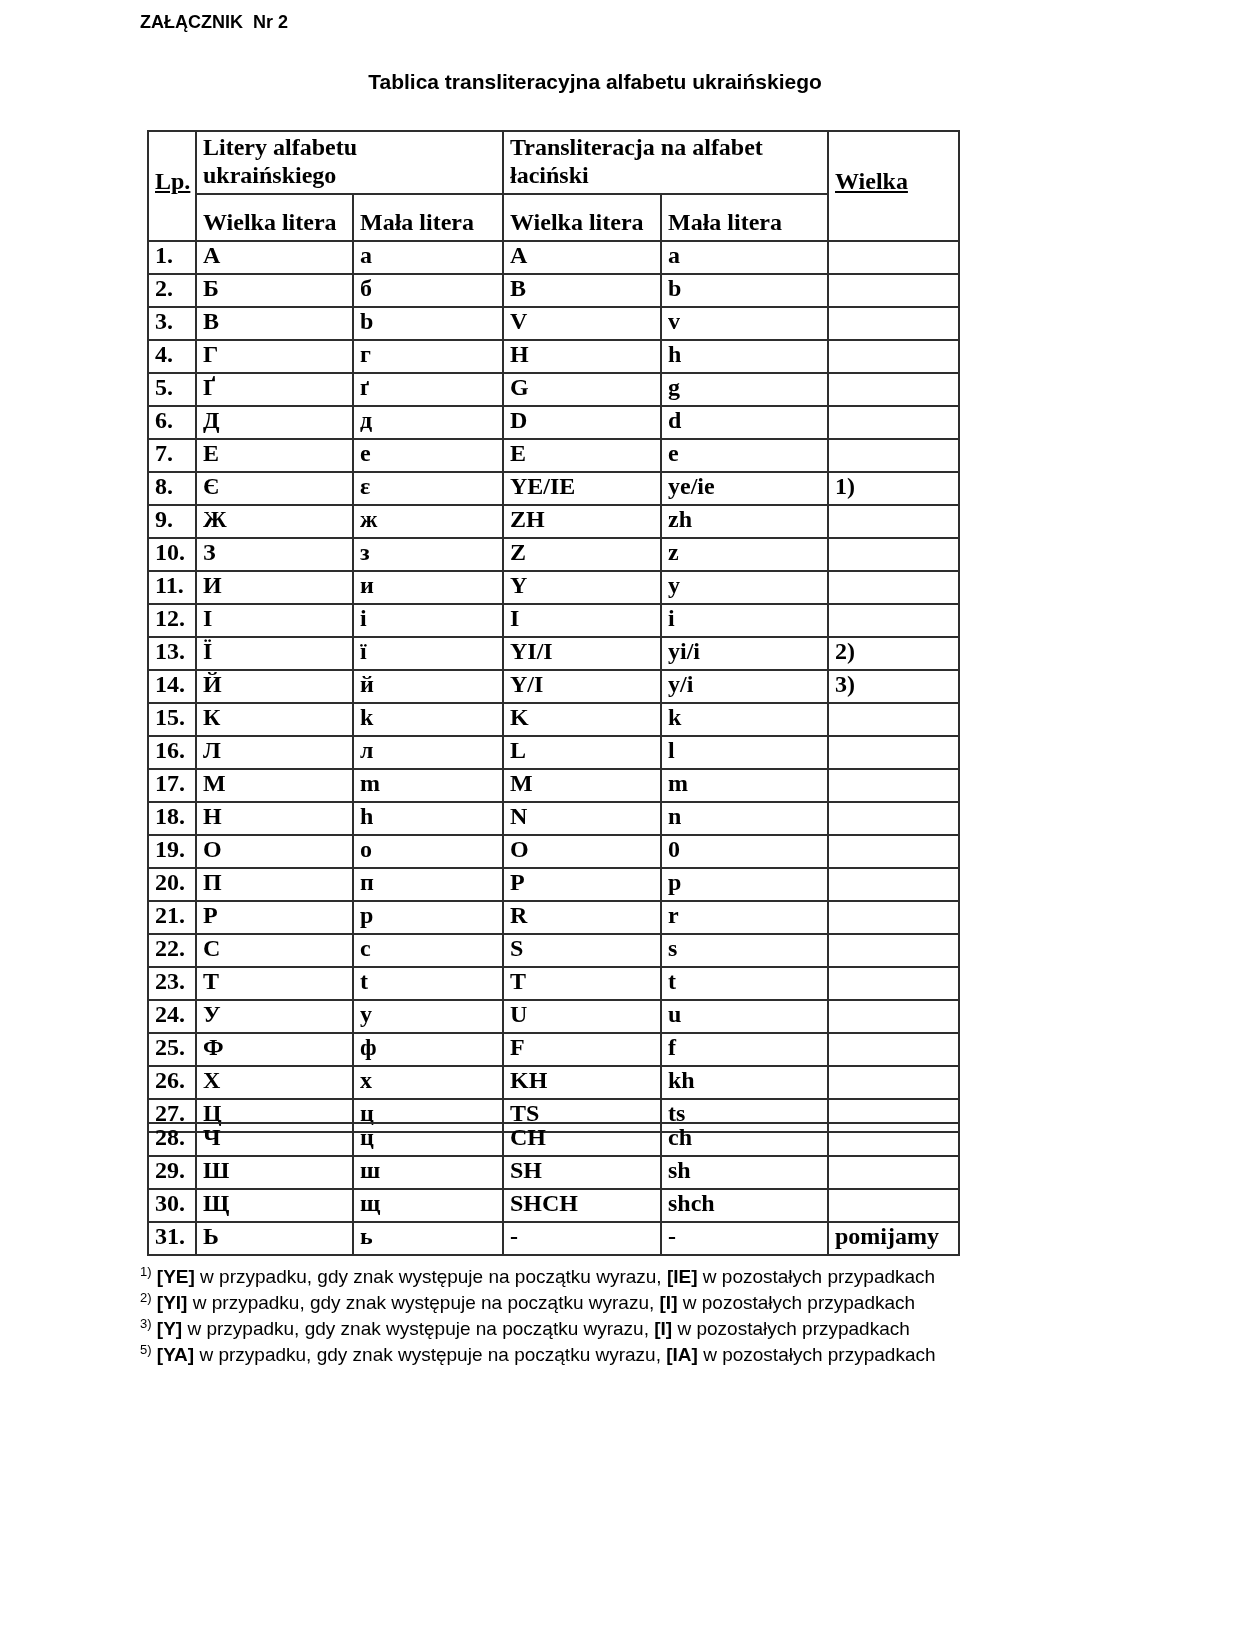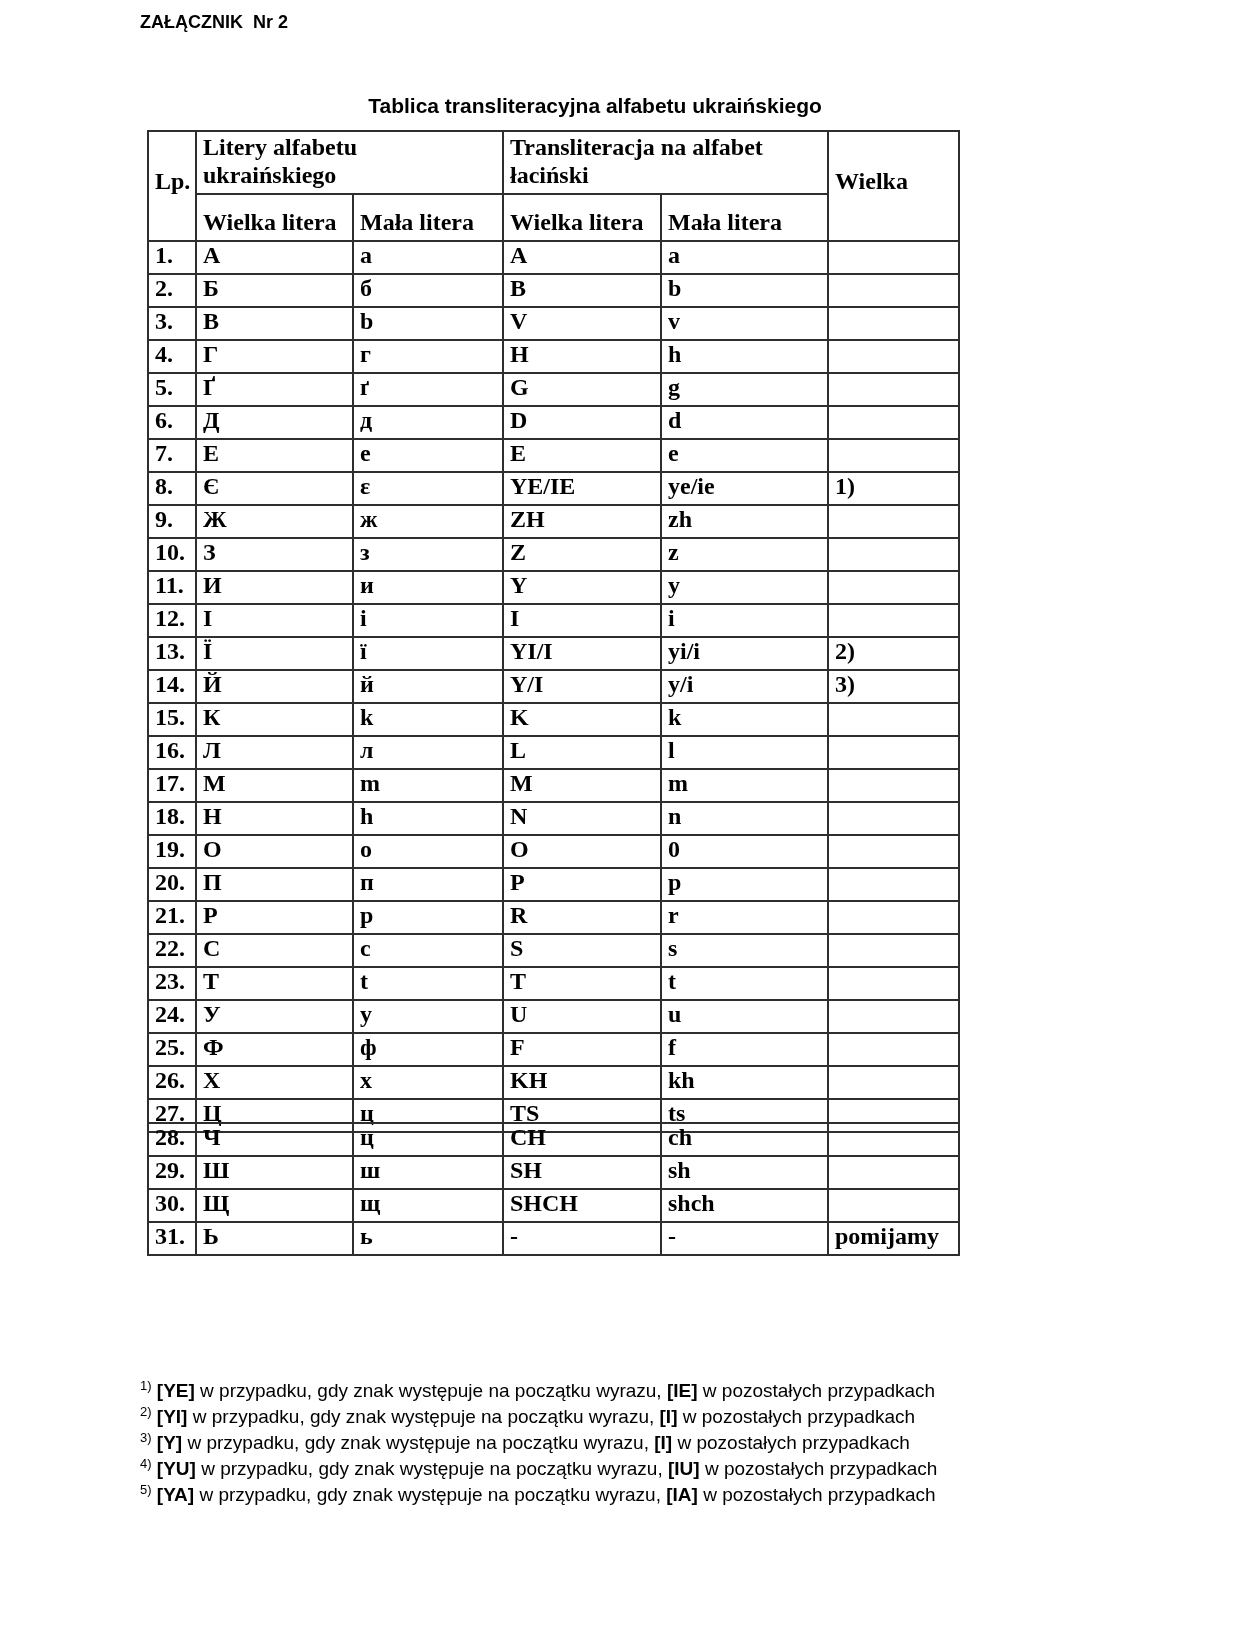--- a/index.html
+++ b/index.html
@@ -27,21 +27,20 @@
   .title {
     position: absolute;
     left: 0;
     top: 70px;
     width: 1190px;
     text-align: center;
     font-family: "Liberation Sans", sans-serif;
     font-weight: bold;
     font-size: 21px;
     color: #000;
-    margin-top: 24px;
   }
   table.tbl {
     position: absolute;
     left: 147px;
     border-collapse: collapse;
     table-layout: fixed;
     width: 811px;
     font-family: "Liberation Serif", serif;
     font-size: 24px;
     font-weight: bold;
@@ -54,26 +53,26 @@
     font-weight: bold;
     text-align: left;
     overflow: hidden;
     padding: 0 2px 3px 6px;
     vertical-align: bottom;
     line-height: 1.15;
   }
   tr.hrowA { height: 63px; }
   tr.hrowB { height: 47px; }
   .tbl tbody tr { height: 33px; }
-  th.merged { vertical-align: middle; padding-bottom: 9px; }
+  th.merged { vertical-align: middle; padding-bottom: 9px; text-decoration: underline; }
   th.grp { vertical-align: top; padding-top: 2px; }
   .footnotes {
     position: absolute;
     left: 140px;
-    top: 1378px;
+    top: 1264px;
     font-family: "Liberation Sans", sans-serif;
     font-size: 19px;
     color: #000;
   }
   .fn {
     height: 26px;
     line-height: 26px;
     white-space: nowrap;
   }
   .fn sup {
@@ -413,16 +412,15 @@
 </tbody>
 </table>
 
 <div class="footnotes">
   <div class="fn"><sup>1)</sup> <b>[YE]</b><span> w przypadku, gdy znak występuje na początku wyrazu, </span><b>[IE]</b><span> w pozostałych przypadkach</span></div>
 
   <div class="fn"><sup>2)</sup> <b>[YI]</b><span> w przypadku, gdy znak występuje na początku wyrazu, </span><b>[I]</b><span> w pozostałych przypadkach</span></div>
 
   <div class="fn"><sup>3)</sup> <b>[Y]</b><span> w przypadku, gdy znak występuje na początku wyrazu, </span><b>[I]</b><span> w pozostałych przypadkach</span></div>
 
-  <div class="fn"><sup>4)</sup> <b>[YU]</b><span> w przypadku, gdy znak występuje na początku wyrazu, </span><b>[IU]</b><span> w pozostałych przypadkach</span></div>
 
   <div class="fn"><sup>5)</sup> <b>[YA]</b><span> w przypadku, gdy znak występuje na początku wyrazu, </span><b>[IA]</b><span> w pozostałych przypadkach</span></div>
 </div>
 
 </body></html>

